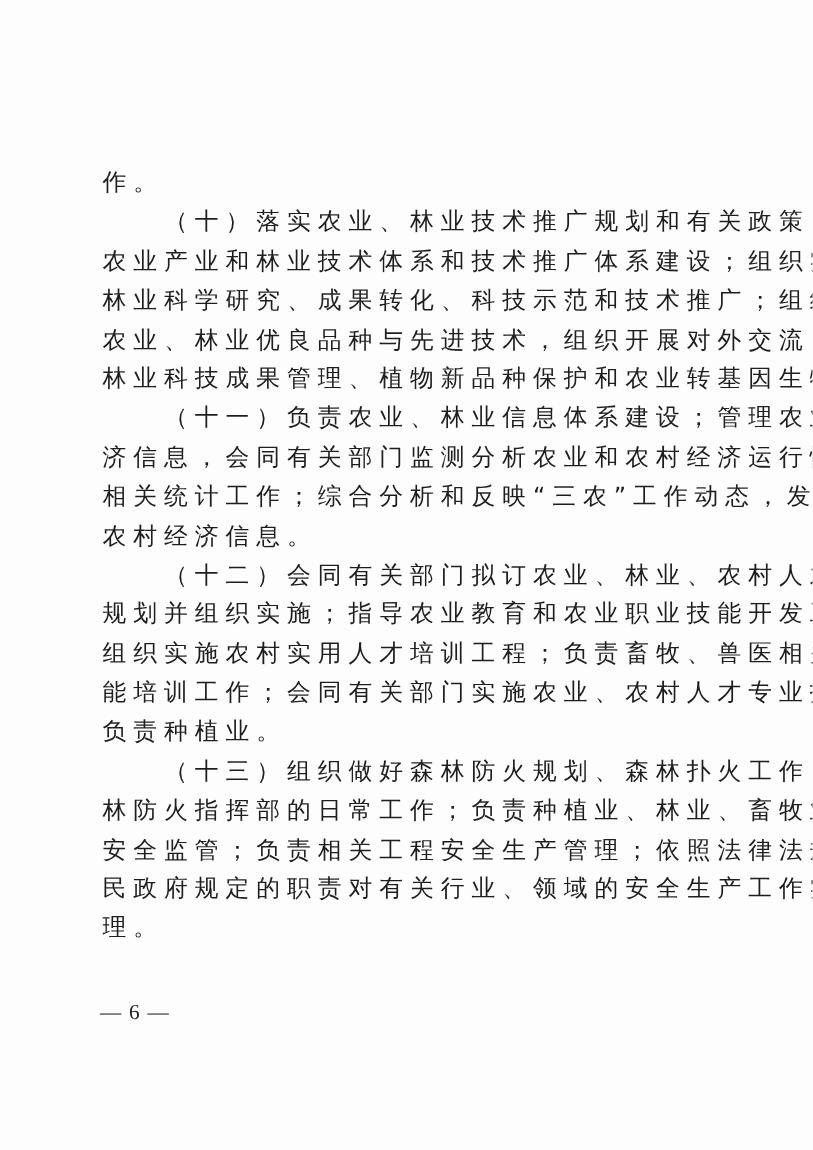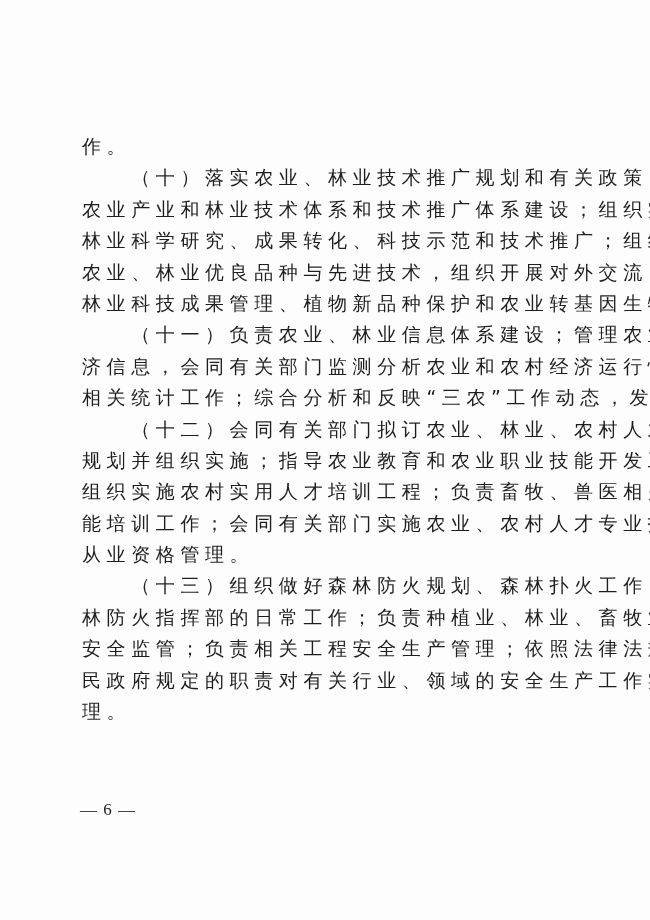--- a/index.html
+++ b/index.html
@@ -47,25 +47,26 @@
   <div class="body-text">
     <div class="line">作。</div>
     <div class="line">　　（十）落实农业、林业技术推广规划和有关政策，指导现代</div>
     <div class="line">农业产业和林业技术体系和技术推广体系建设；组织实施农业、</div>
     <div class="line">林业科学研究、成果转化、科技示范和技术推广；组织引进国外</div>
     <div class="line">农业、林业优良品种与先进技术，组织开展对外交流；负责农业、</div>
     <div class="line">林业科技成果管理、植物新品种保护和农业转基因生物安全监督</div>
     <div class="line">　　（十一）负责农业、林业信息体系建设；管理农业和农村经</div>
     <div class="line">济信息，会同有关部门监测分析农业和农村经济运行情况，开展</div>
     <div class="line">相关统计工作；综合分析和反映“三农”工作动态，发布农业和</div>
+    <div class="line">农村经济信息。</div>
     <div class="line">　　（十二）会同有关部门拟订农业、林业、农村人才队伍建设</div>
     <div class="line">规划并组织实施；指导农业教育和农业职业技能开发工作，参与</div>
     <div class="line">组织实施农村实用人才培训工程；负责畜牧、兽医相关人员的技</div>
     <div class="line">能培训工作；会同有关部门实施农业、农村人才专业技术资格和</div>
-    <div class="line">从业资格管理。</div>
+    <div class="line">负责种植业。</div>
     <div class="line">　　（十三）组织做好森林防火规划、森林扑火工作；承担区森</div>
     <div class="line">林防火指挥部的日常工作；负责种植业、林业、畜牧业、农药的</div>
     <div class="line">安全监管；负责相关工程安全生产管理；依照法律法规和本级人</div>
     <div class="line">民政府规定的职责对有关行业、领域的安全生产工作实施监督管</div>
     <div class="line">理。</div>
   </div>
   <div class="page-number">— 6 —</div>
 </div>
 
 </body></html>

